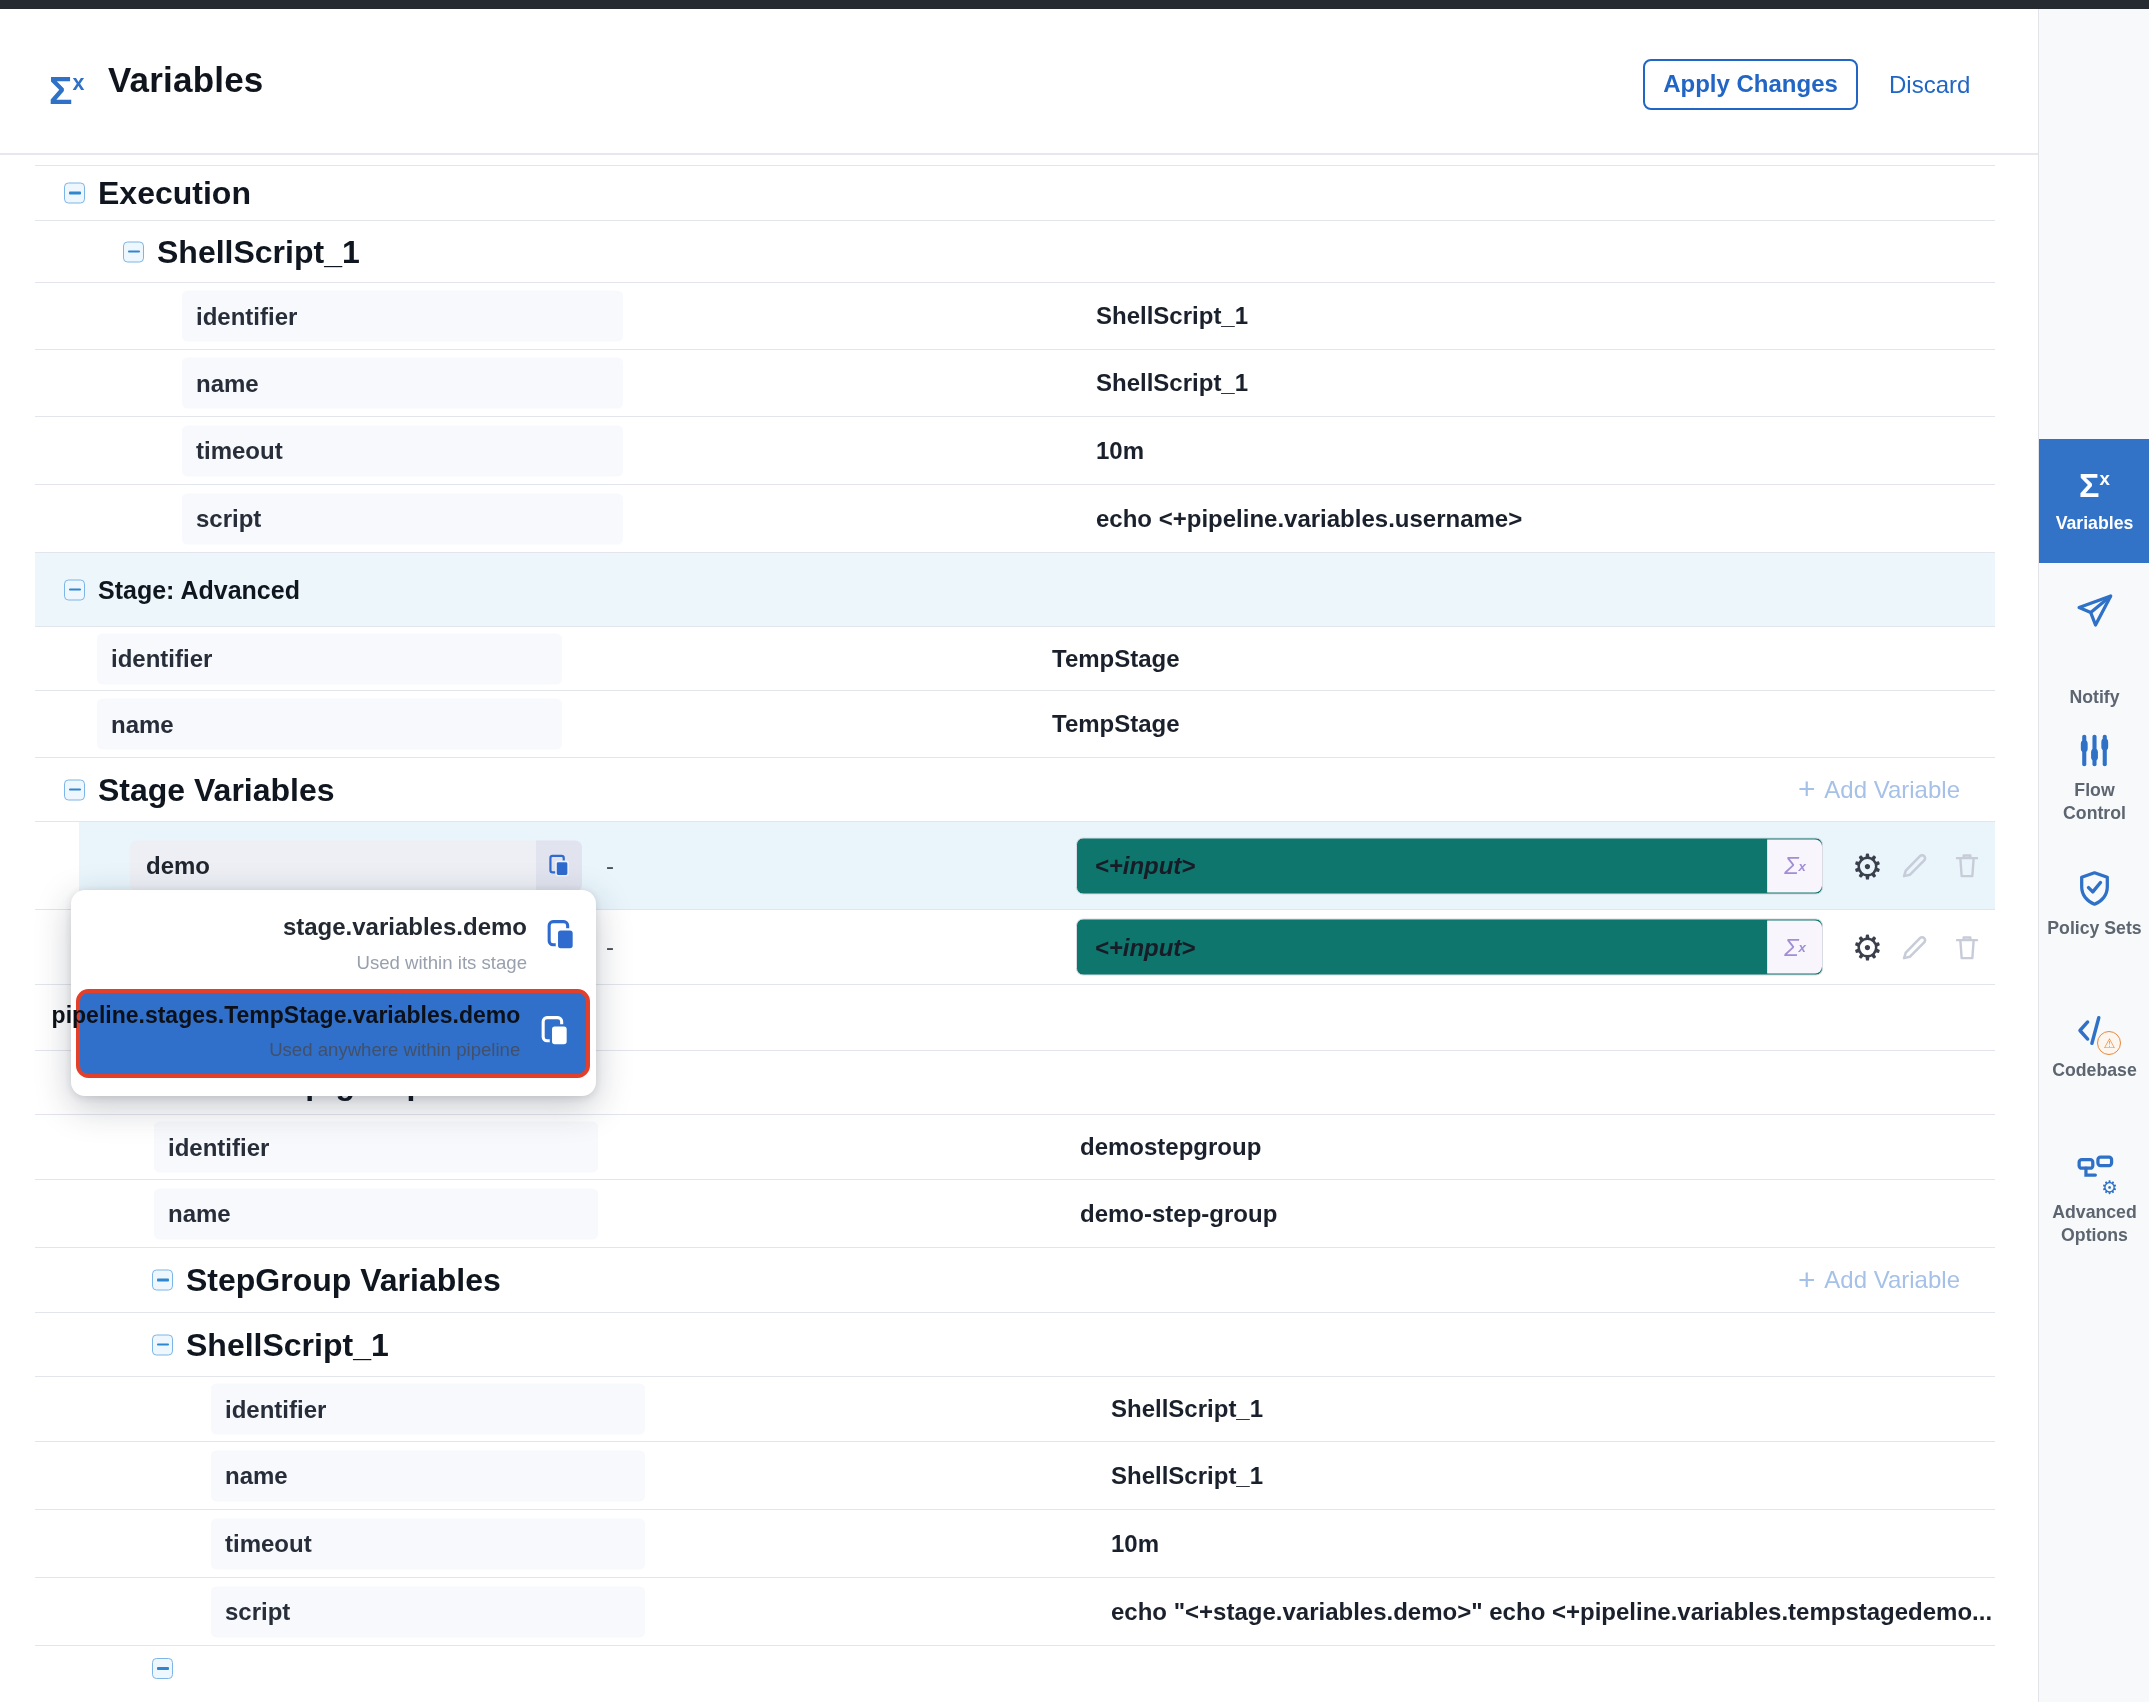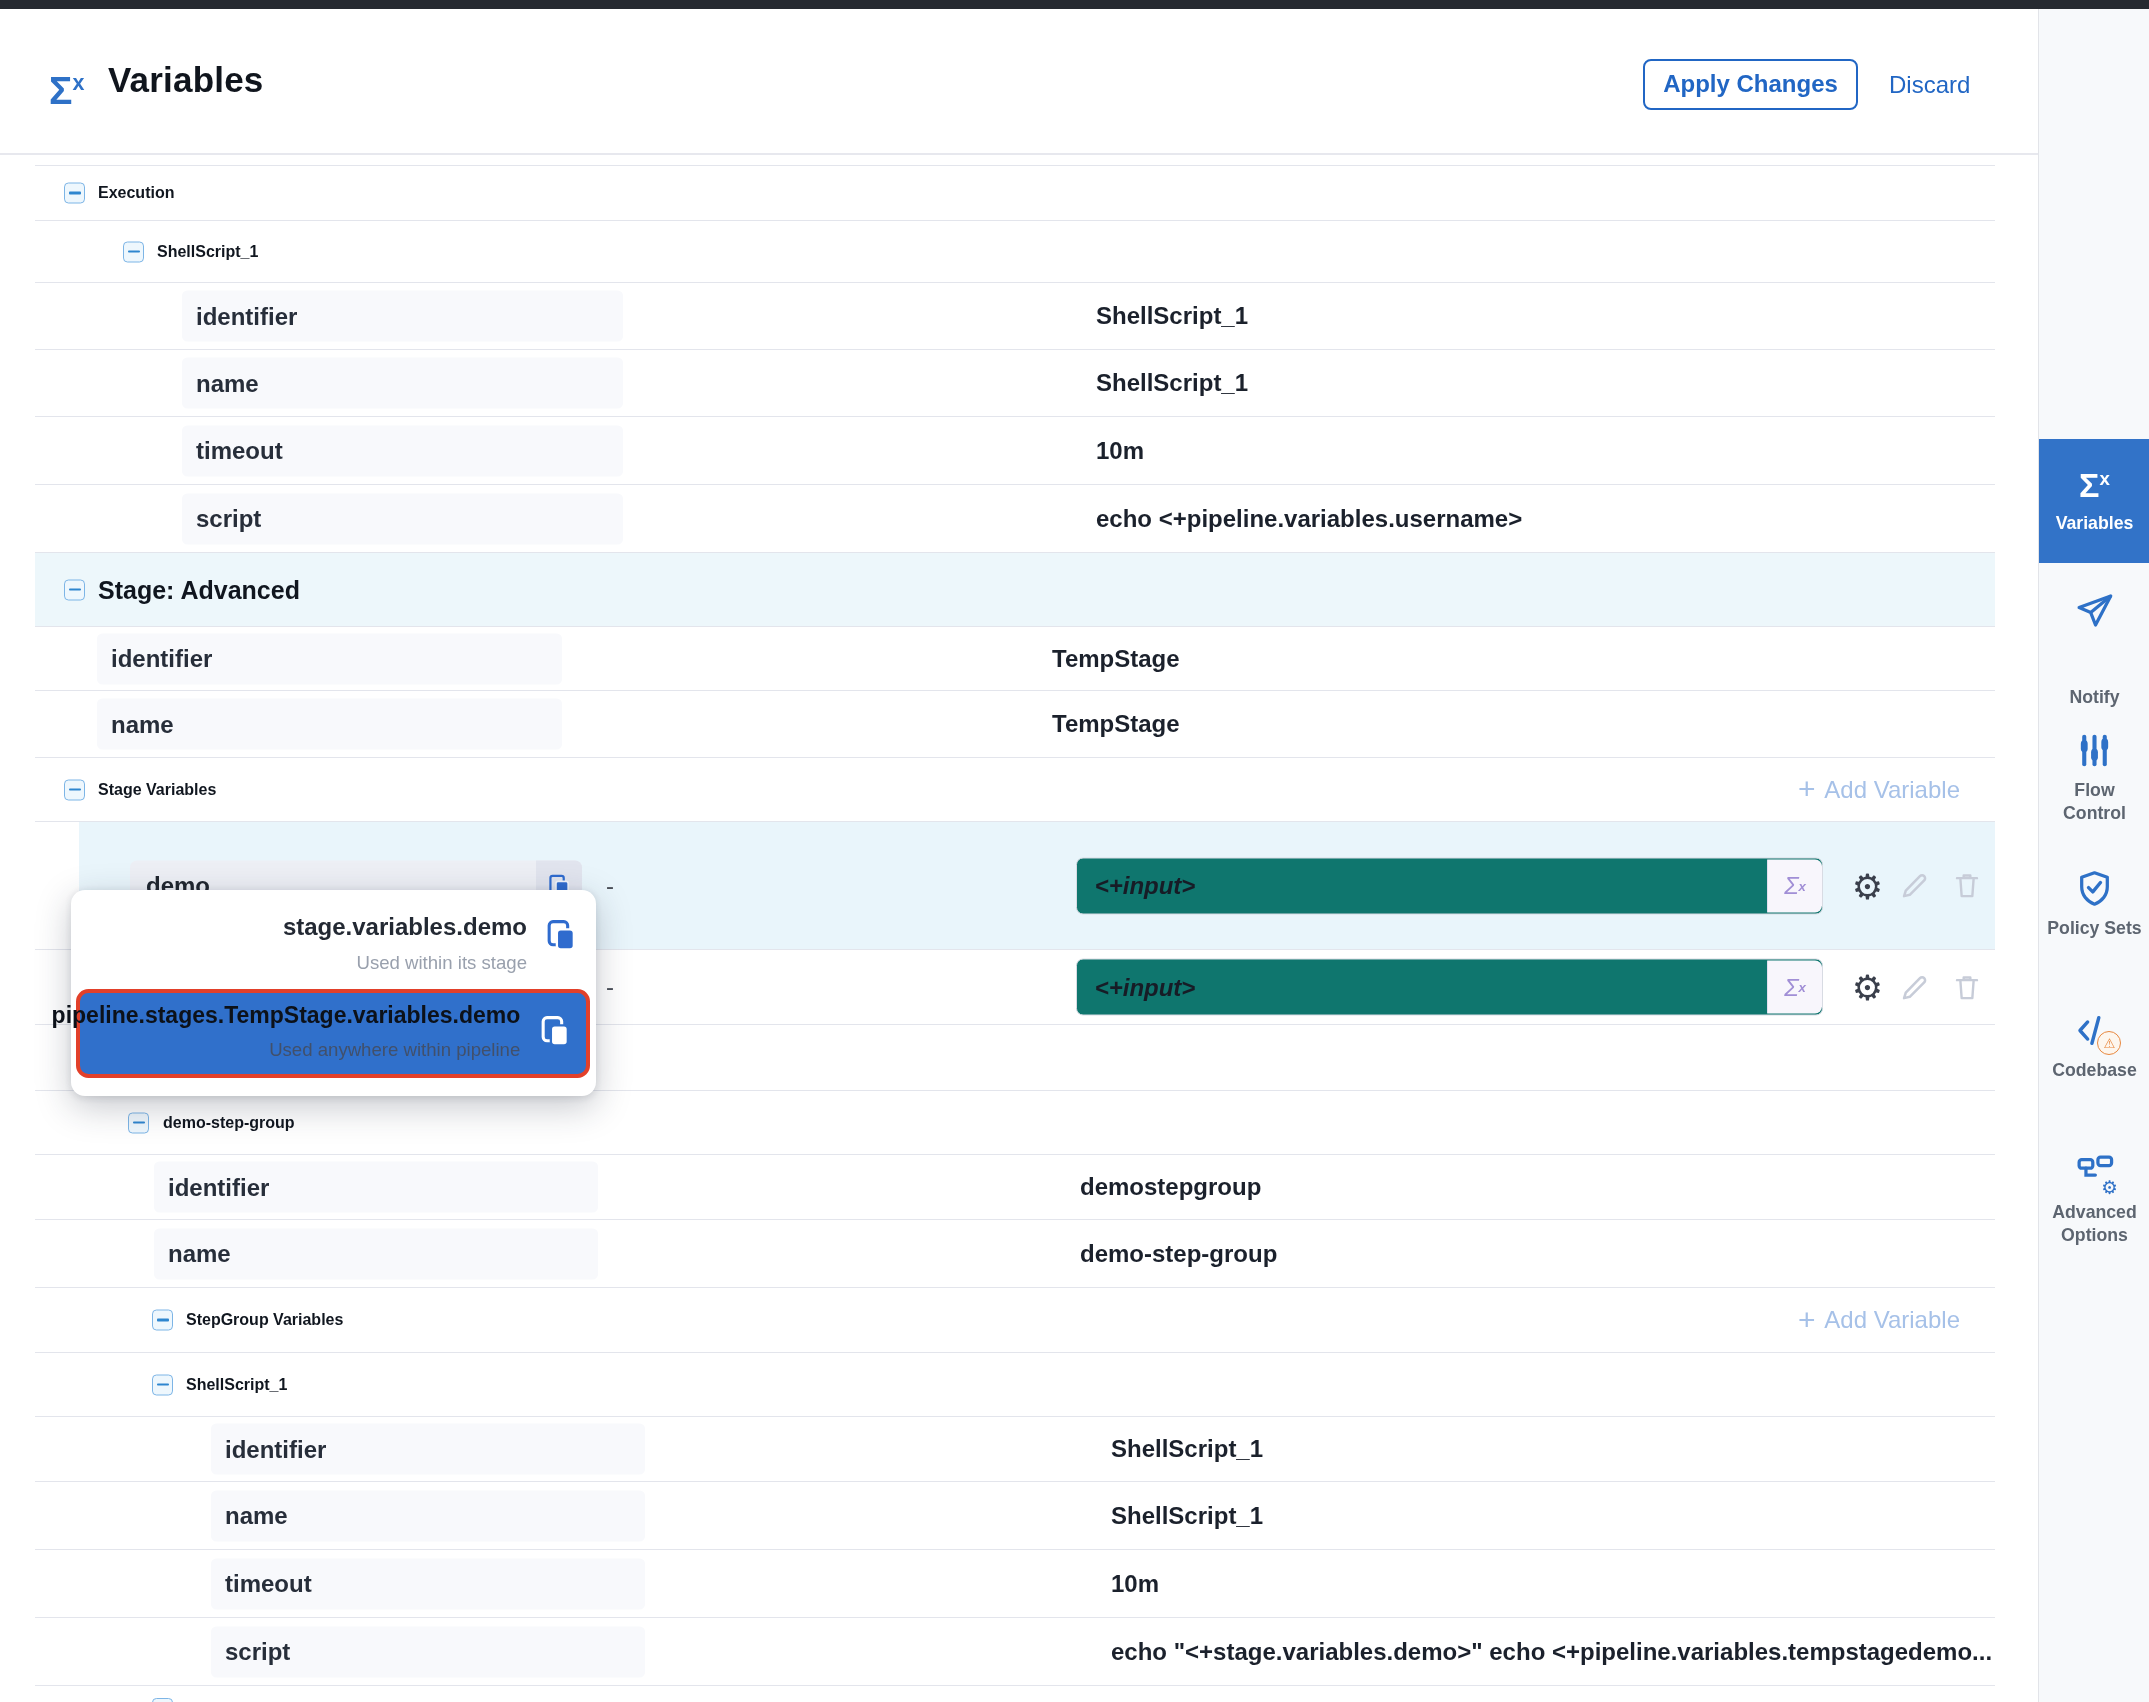--- a/index.html
+++ b/index.html
@@ -24,21 +24,21 @@
   .discard-link { position:absolute; left:1889px; top:62px; font-size:24px; font-weight:500; color:#2166c4; cursor:pointer; }
   
   .table { position:absolute; left:35px; top:165px; width:1960px; border-top:1.8px solid #e3e5ec; }
   .row { position:relative; border-bottom:1.8px solid #e3e5ec; }
   .row.stage-hdr { background:#edf7fb; }
   .row.hl::before { content:""; position:absolute; left:44px; right:0; top:0; bottom:0; background:#e9f5fb; }
   .row > * { position:relative; }
   
   .minus-box { position:absolute; top:50%; transform:translateY(-50%); width:21px; height:21px; border:1.8px solid #7db5e6; border-radius:4.4px; background:#eef7fd; cursor:pointer; }
   .minus-box::after { content:""; position:absolute; left:3.5px; right:3.5px; top:8px; height:2.7px; background:#2e86cf; border-radius:0.9px; }
-  .node-label { position:absolute; top:50%; transform:translateY(-50%); font-size:16px; font-weight:700; color:#10161f; }
+  .node-label { position:absolute; top:50%; transform:translateY(-50%); font-size:32px; font-weight:700; color:#10161f; }
   .stage-hdr .node-label { font-size:25px; }
   
   .lbox { position:absolute; left:var(--box-left); width:var(--box-width); height:51px; top:50%; transform:translateY(-50%); background:#f8f9fc; border-radius:5.3px; display:flex; align-items:center; padding-left:14px; font-size:24px; font-weight:600; color:#272e3a; }
   .val { position:absolute; left:var(--val-left); top:50%; transform:translateY(-50%); font-size:24px; font-weight:600; color:#1b212c; white-space:nowrap; }
   .sec-exec   { --box-left:147px; --box-width:441px; --val-left:1061px; }
   .sec-stage  { --box-left:62px;  --box-width:465px; --val-left:1017px; }
   .sec-sg     { --box-left:119px; --box-width:444px; --val-left:1045px; }
   .sec-sgstep { --box-left:176px; --box-width:434px; --val-left:1076px; }
   
   .add-var { position:absolute; right:35px; top:50%; transform:translateY(-50%); display:flex; align-items:center; gap:8.9px; color:#a6c1e8; cursor:pointer; }
@@ -137,21 +137,21 @@
 
     <div class="row" style="height:64px">
       <div class="minus-box" style="left:29px"></div>
       <div class="node-label" style="left:63px">Stage Variables</div>
       <div class="add-var">
         <span class="plus">+</span>
         <span class="add-label">Add Variable</span>
       </div>
     </div>
 
-    <div class="row hl" style="height:128px">
+    <div class="row hl" style="height:88px">
       <div class="var-name-box">
         <span class="vn-text">demo</span>
         <span class="copy-chip">
           <svg width="26.6" height="26.6" viewBox="0 0 24 24">
               <rect x="4" y="3" width="12" height="15" rx="2" fill="none" stroke="#2f6bce" stroke-width="2"></rect>
               <rect x="9" y="8" width="11" height="13" rx="2" fill="#2f6bce" stroke="#eef2fa" stroke-width="1.5"></rect>
             </svg>
         </span>
       </div>
       <div class="dash">-</div>

